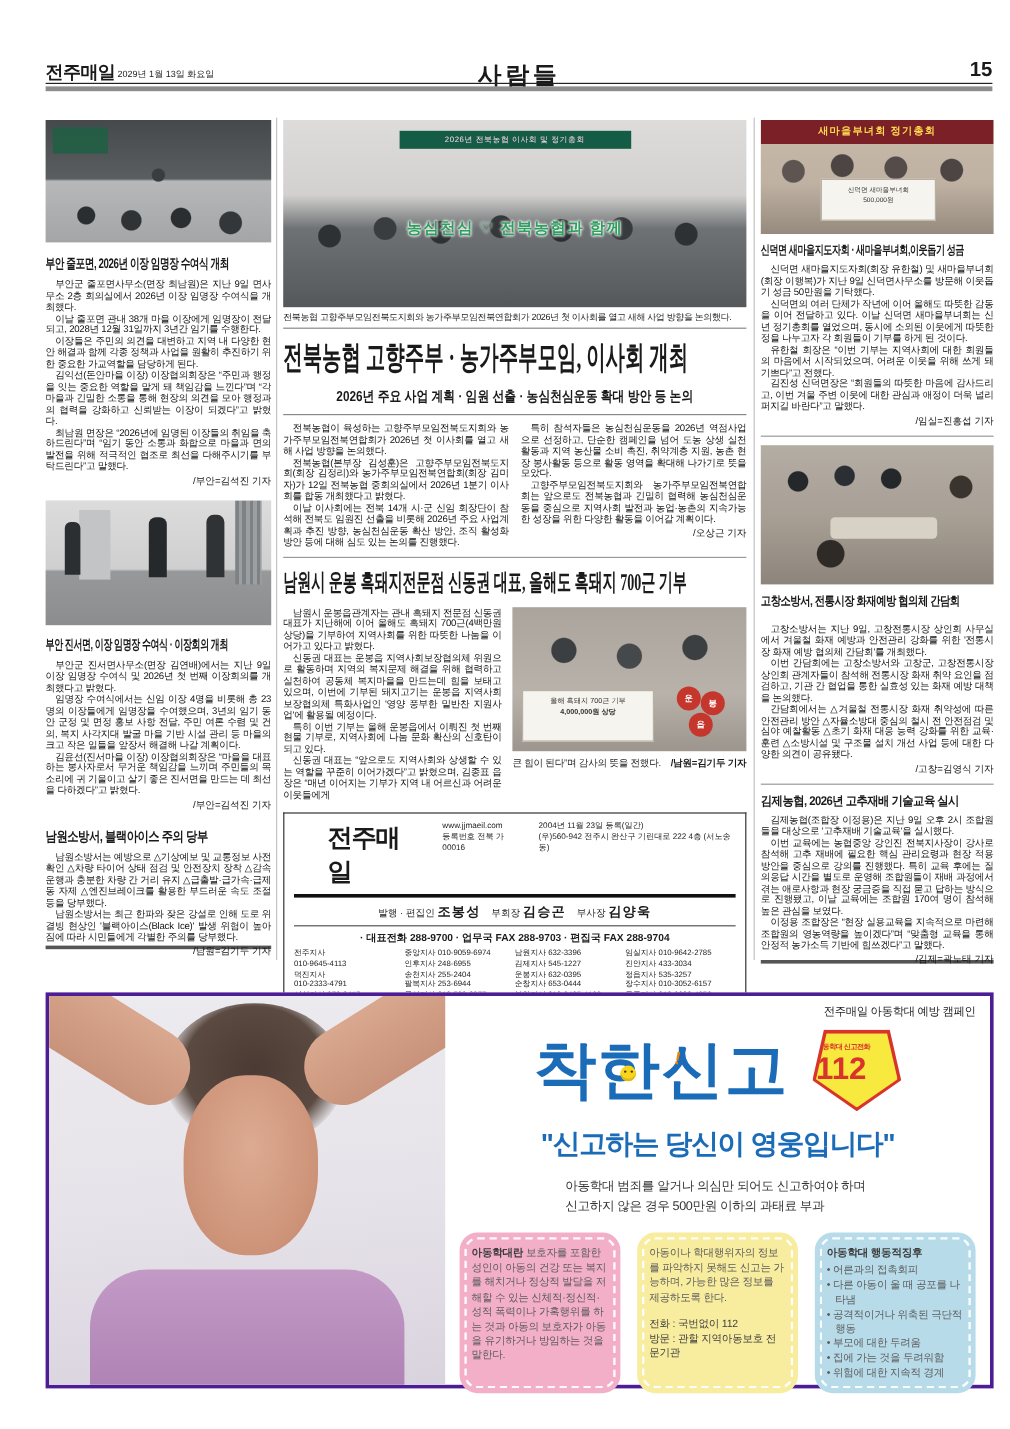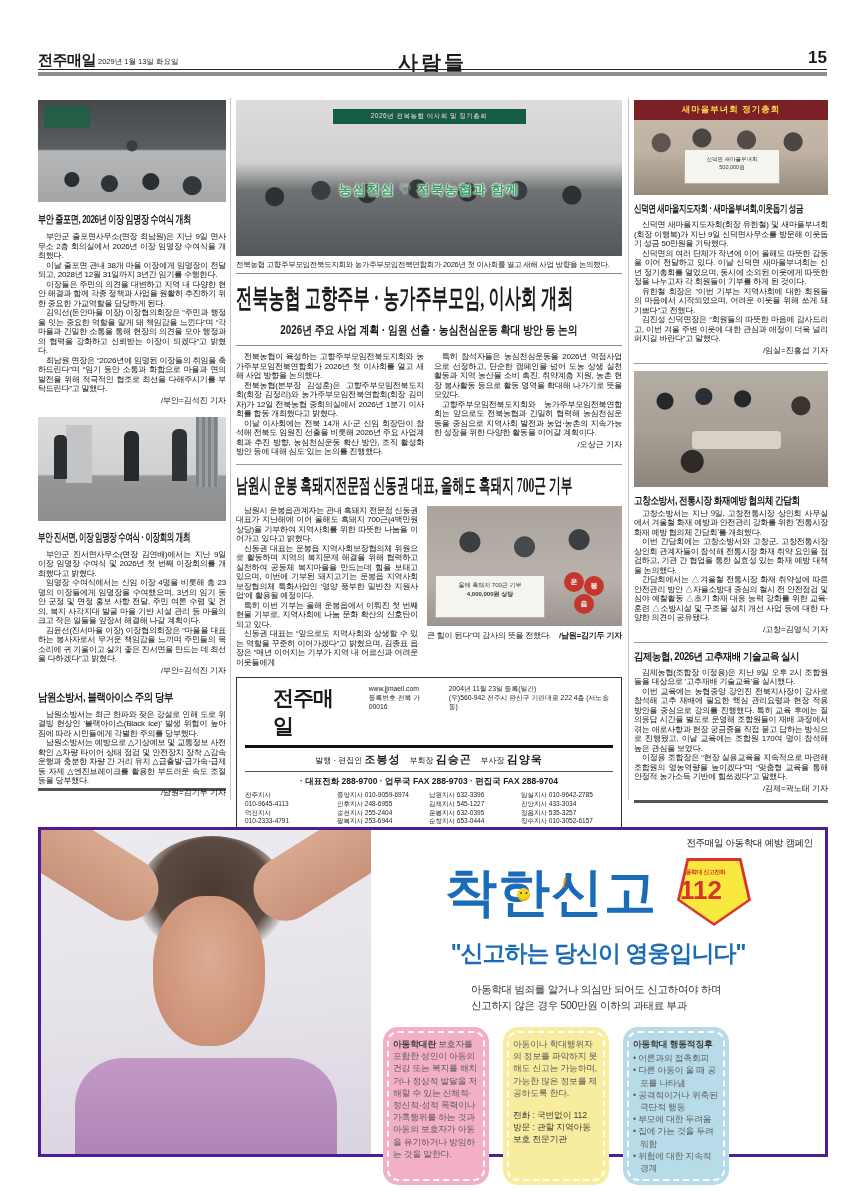--- a/index.html
+++ b/index.html
@@ -83,21 +83,21 @@
   .badge-outer{position:absolute;inset:0;background:#d9342b;
                clip-path:polygon(50% 100%,0 62%,13% 0,87% 0,100% 62%);}
   .badge-inner{position:absolute;inset:3px;background:#f8e93f;
                clip-path:polygon(50% 100%,0 62%,13% 0,87% 0,100% 62%);
                display:flex;flex-direction:column;}
   .badge-label{font-size:6px;color:#d9342b;font-weight:bold;margin-top:7px;letter-spacing:-0.5px;}
   .badge-num{font-size:26px;color:#d9342b;font-weight:bold;line-height:26px;}
   .ad-tagline{text-align:center;font-size:23px;font-weight:bold;color:#1b6cb8;margin-top:12px;letter-spacing:-1px;}
   .ad-desc{margin-top:13px;padding-left:88px;font-size:10.5px;line-height:15.5px;color:#333;letter-spacing:-0.3px;}
   .ad-boxes{display:flex;gap:14px;margin-top:14px;}
-  .abox{width:106px;border-radius:15px;padding:11px 10px;font-size:8.8px;line-height:12.2px;color:#5c5c5c;
+  .abox{width:134px;border-radius:15px;padding:11px 10px;font-size:8.8px;line-height:12.2px;color:#5c5c5c;
         position:relative;box-sizing:border-box;min-height:122px;letter-spacing:-0.2px;}
   .abox:after{content:"";position:absolute;inset:4px;border:2px dashed rgba(255,255,255,0.95);border-radius:11px;pointer-events:none;}
   .abox b{color:#3d3d3d;}
   .abox .bullets{margin-top:2px;}
   .abox .bullets > div{padding-left:7px;text-indent:-7px;}
   .abox .bullets > div:before{content:"• ";}
   .box-pink{background:#f3afc8;}
   .box-yellow{background:#f8ec9f;}
   .box-blue{background:#b7dbe9;}
   .ybold{font-weight:normal;color:#3d3d3d;margin-top:10px;}
@@ -150,22 +150,22 @@
     <h3 class="head-sm" style="transform:scaleX(0.65);margin-top:9px;">부안 진서면, 이장 임명장 수여식 · 이장회의 개최</h3>
     <div class="jbody" style="margin-top:5px;">
         <div>부안군 진서면사무소(면장 김연배)에서는 지난 9일 이장 임명장 수여식 및 2026년 첫 번째 이장회의를 개최했다고 밝혔다.</div>
         <div>임명장 수여식에서는 신임 이장 4명을 비롯해 총 23명의 이장들에게 임명장을 수여했으며, 3년의 임기 동안 군정 및 면정 홍보 사항 전달, 주민 여론 수렴 및 건의, 복지 사각지대 발굴 마을 기반 시설 관리 등 마을의 크고 작은 일들을 앞장서 해결해 나갈 계획이다.</div>
         <div>김윤선(진서마을 이장) 이장협의회장은 “마을을 대표하는 봉사자로서 무거운 책임감을 느끼며 주민들의 목소리에 귀 기울이고 살기 좋은 진서면을 만드는 데 최선을 다하겠다”고 밝혔다.</div>
       </div>
     <div class="byline">/부안=김석진 기자</div>
 
     <h3 class="head-sm" style="transform:scaleX(0.82);margin-top:14px;">남원소방서, 블랙아이스 주의 당부</h3>
     <div class="jbody" style="margin-top:5px;">
+        <div>남원소방서는 예방으로 △기상예보 및 교통정보 사전 확인 △차량 타이어 상태 점검 및 안전장치 장착 △감속 운행과 충분한 차량 간 거리 유지 △급출발·급가속·급제동 자제 △엔진브레이크를 활용한 부드러운 속도 조절 등을 당부했다.</div>
         <div>남원소방서는 최근 한파와 잦은 강설로 인해 도로 위 결빙 현상인 '블랙아이스(Black Ice)' 발생 위험이 높아짐에 따라 시민들에게 각별한 주의를 당부했다.</div>
-        <div>남원소방서는 예방으로 △기상예보 및 교통정보 사전 확인 △차량 타이어 상태 점검 및 안전장치 장착 △감속 운행과 충분한 차량 간 거리 유지 △급출발·급가속·급제동 자제 △엔진브레이크를 활용한 부드러운 속도 조절 등을 당부했다.</div>
       </div>
     <div class="byline">/남원=김기두 기자</div>
   </div>
 
   <div class="col-center">
     <div class="photo" style="height:156px;background:
         radial-gradient(circle at 10% 62%, #2e3133 0 9px, rgba(0,0,0,0) 10px),
         radial-gradient(circle at 22% 58%, #3a3d40 0 9px, rgba(0,0,0,0) 10px),
         radial-gradient(circle at 34% 60%, #2e3133 0 9px, rgba(0,0,0,0) 10px),
         radial-gradient(circle at 47% 57%, #35383b 0 9px, rgba(0,0,0,0) 10px),
@@ -319,21 +319,21 @@
     <div class="photo" style="height:116px;background:
         radial-gradient(circle at 16% 26%, #24282b 0 8px, rgba(0,0,0,0) 9px),
         radial-gradient(circle at 36% 22%, #2b2f33 0 8px, rgba(0,0,0,0) 9px),
         radial-gradient(circle at 56% 24%, #24282b 0 8px, rgba(0,0,0,0) 9px),
         radial-gradient(circle at 86% 30%, #3a342f 0 9px, rgba(0,0,0,0) 10px),
         radial-gradient(circle at 30% 78%, #2e2a26 0 11px, rgba(0,0,0,0) 12px),
         linear-gradient(180deg,#b4ada4 0%,#a89f95 50%,#8d857b 100%);">
       <div style="position:absolute;left:30%;top:52%;width:46%;height:18px;background:#d8d2c6;border-radius:4px;"></div>
     </div>
     <h3 class="head-sm" style="font-size:10.5px;transform:scaleX(0.82);margin-top:7px;">고창소방서, 전통시장 화재예방 협의체 간담회</h3>
-    <div class="jbody" style="margin-top:1px;font-family:Liberation Serif, serif;">
+    <div class="jbody" style="margin-top:12px;">
         <div>고창소방서는 지난 9일, 고창전통시장 상인회 사무실에서 겨울철 화재 예방과 안전관리 강화를 위한 '전통시장 화재 예방 협의체 간담회'를 개최했다.</div>
         <div>이번 간담회에는 고창소방서와 고창군, 고창전통시장 상인회 관계자들이 참석해 전통시장 화재 취약 요인을 점검하고, 기관 간 협업을 통한 실효성 있는 화재 예방 대책을 논의했다.</div>
         <div>간담회에서는 △겨울철 전통시장 화재 취약성에 따른 안전관리 방안 △자율소방대 중심의 철시 전 안전점검 및 심야 예찰활동 △초기 화재 대응 능력 강화를 위한 교육·훈련 △소방시설 및 구조물 설치 개선 사업 등에 대한 다양한 의견이 공유됐다.</div>
       </div>
     <div class="byline">/고창=김영식 기자</div>
 
     <div class="thin-div"></div>
 
     <h3 class="head-sm" style="font-size:10.5px;transform:scaleX(0.90);">김제농협, 2026년 고추재배 기술교육 실시</h3>
     <div class="jbody" style="margin-top:4px;">

